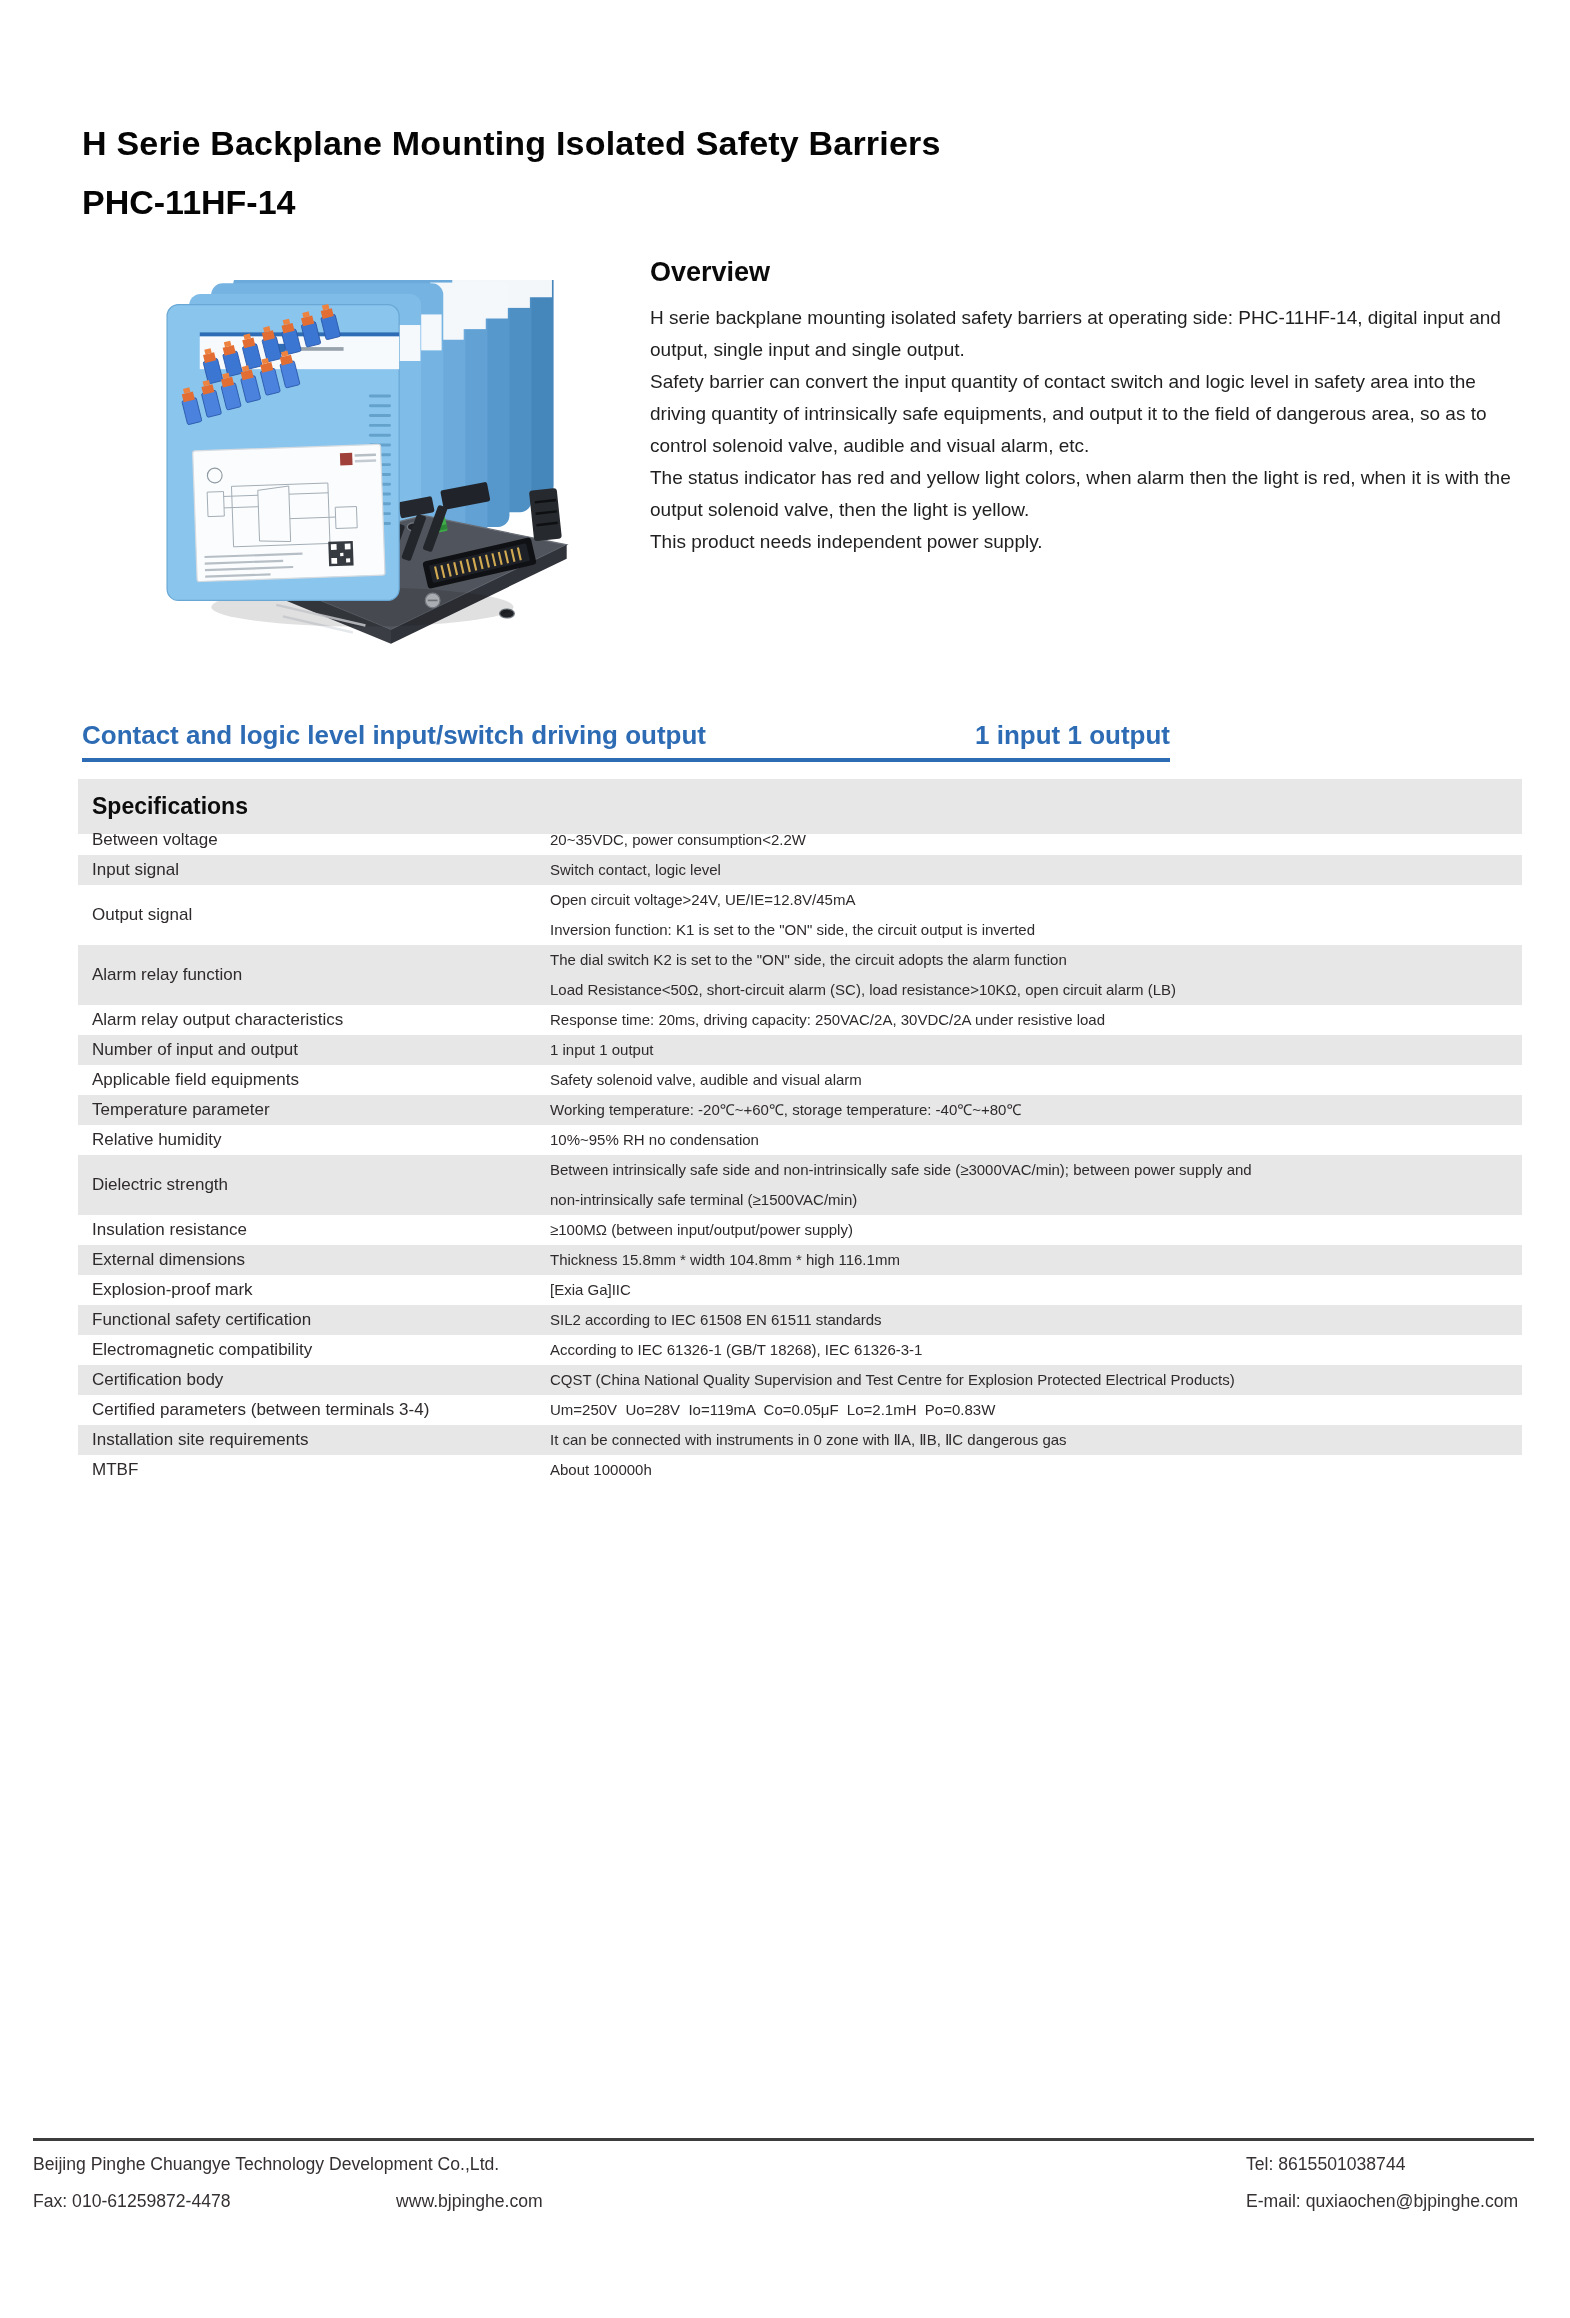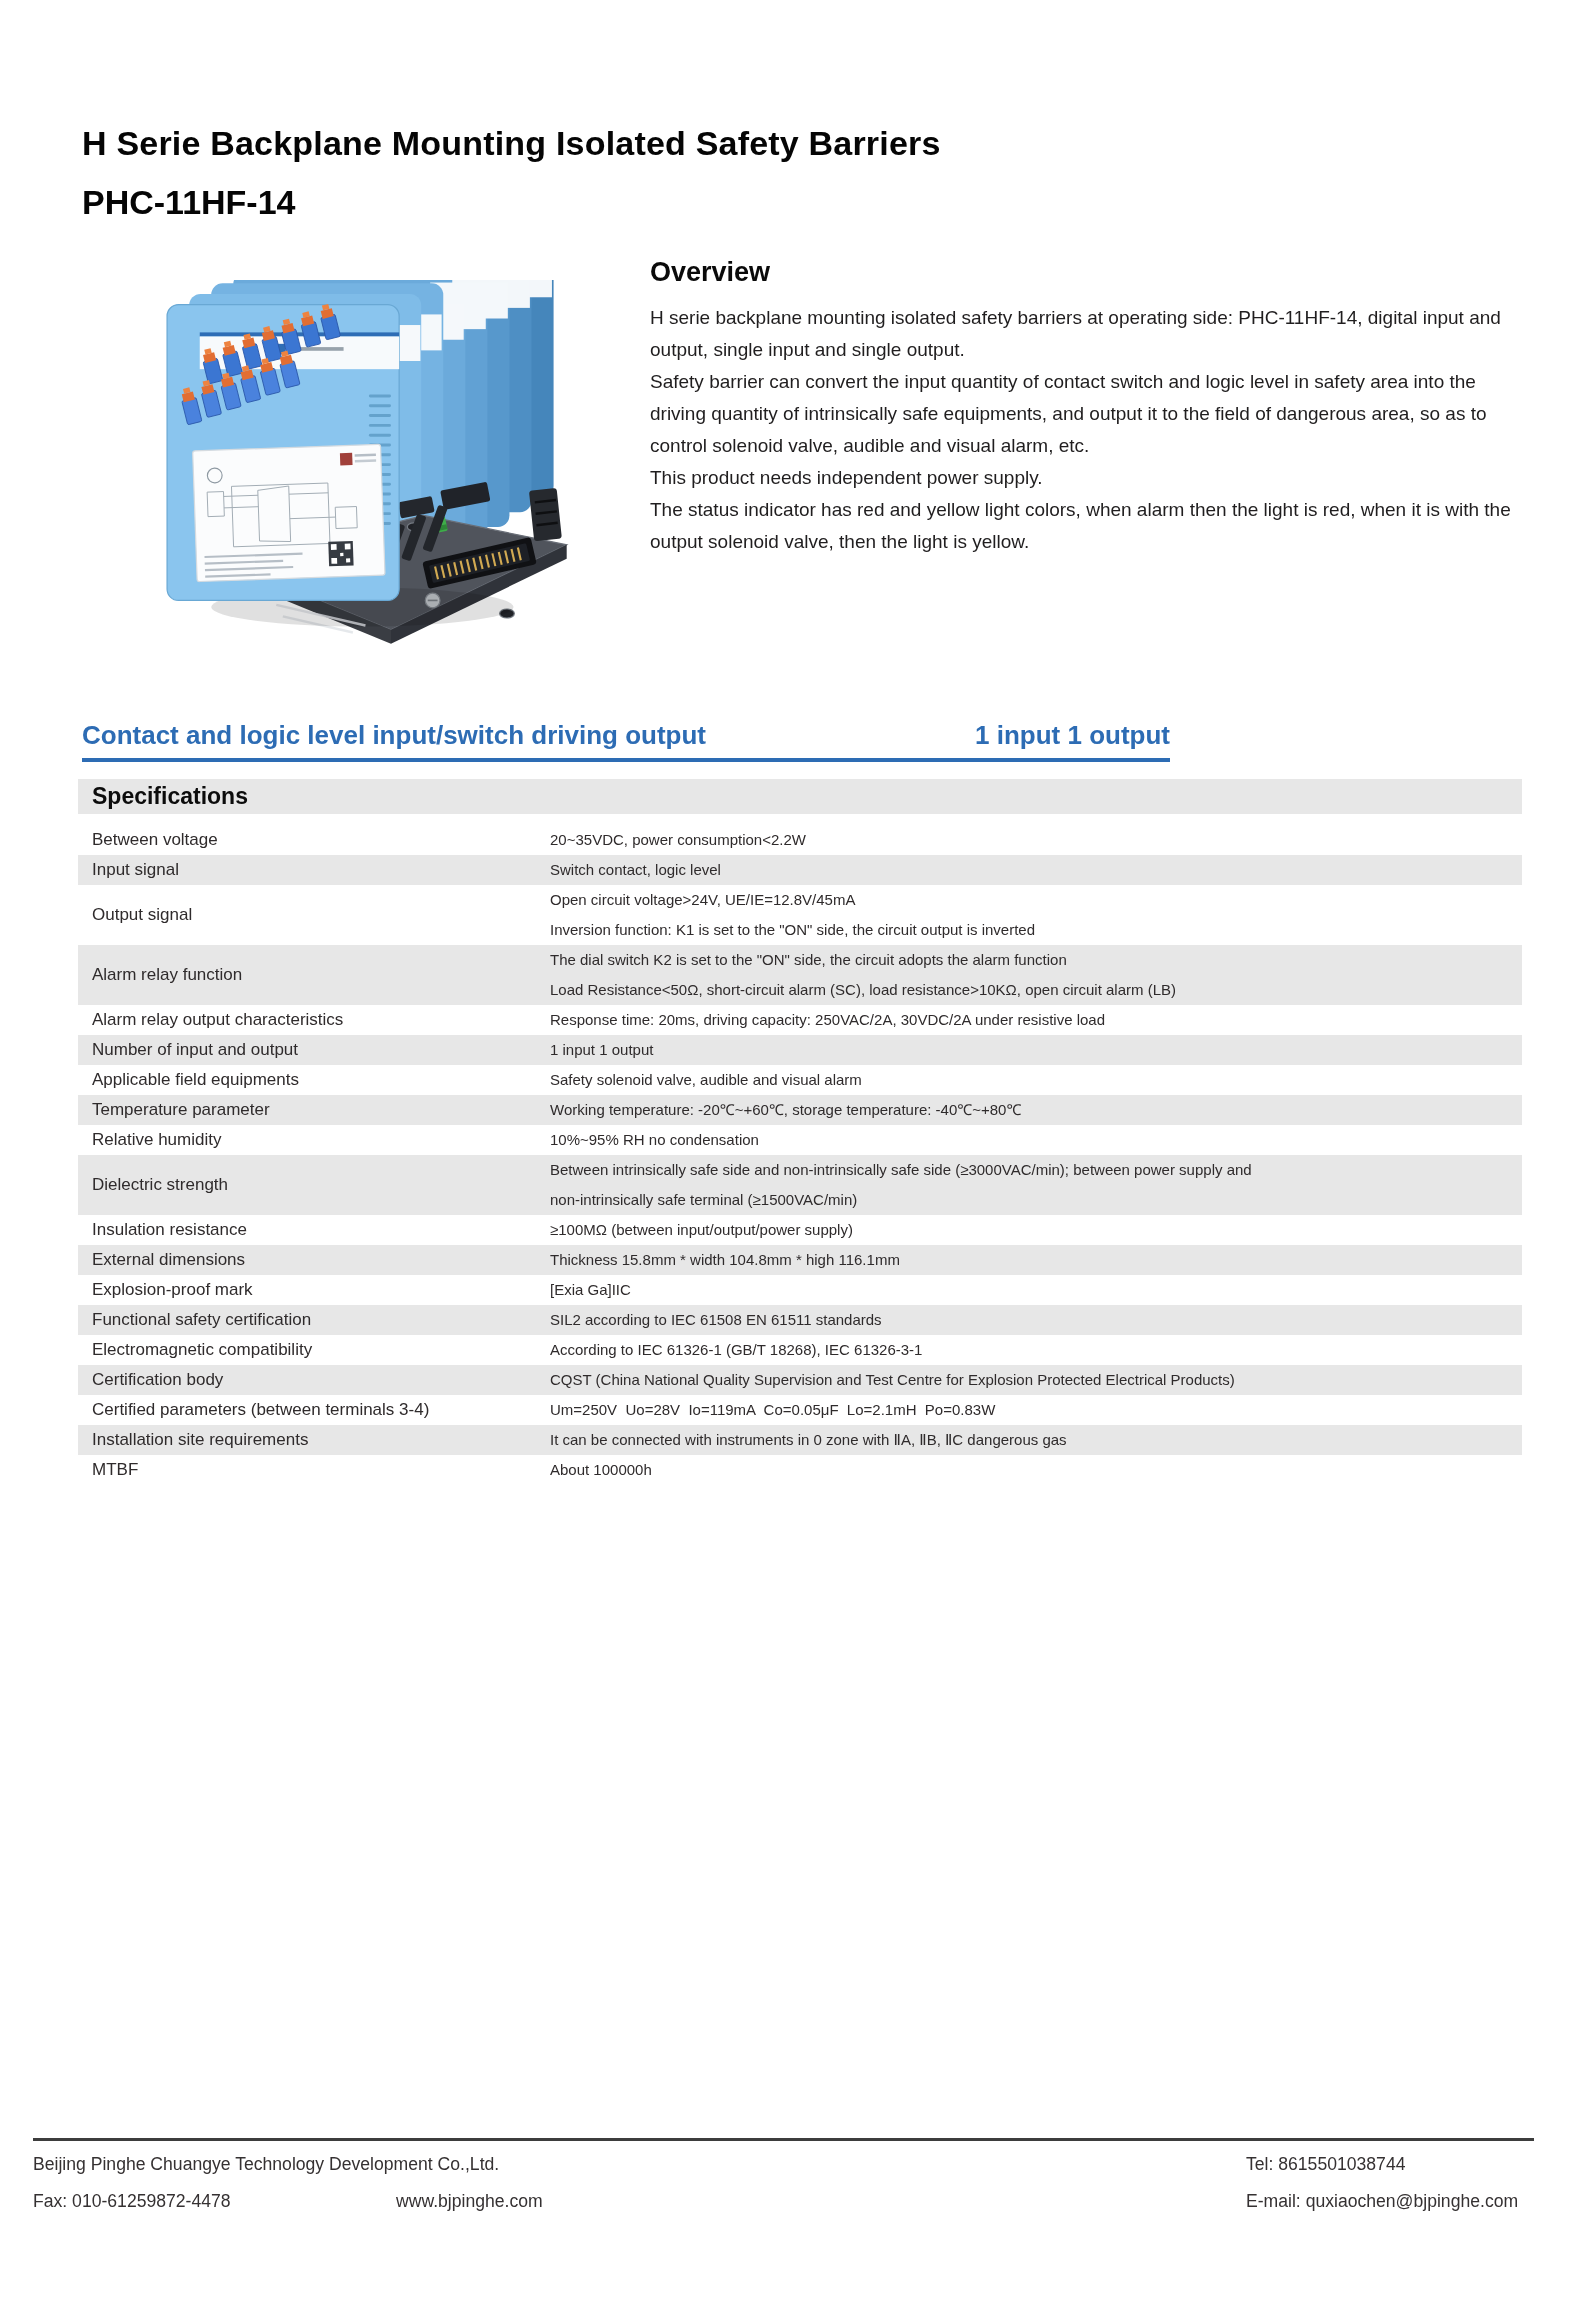--- a/index.html
+++ b/index.html
@@ -50,21 +50,21 @@
     left:82px; top:720px; width:1088px;
     display:flex; justify-content:space-between; align-items:flex-end;
     font-size:26px; font-weight:bold; color:var(--accent);
     border-bottom:4.1px solid var(--accent);
     padding-bottom:7.4px;
     white-space:nowrap;
   }
 
   
   .spec-bar{
-    left:78px; top:779px; width:1444px; height:35px;
+    left:78px; top:779px; width:1444px; height:55px;
     background:var(--row-alt);
     display:flex; align-items:center;
     padding-left:14px;
   }
   .spec-bar span{ font-size:23px; font-weight:bold; color:#0c0c0c; }
 
   .spec-table{ left:78px; top:825px; width:1444px; }
   .spec-row{
     display:grid; grid-template-columns:458px 1fr;
     align-items:center;
@@ -308,22 +308,22 @@
           <rect x="5" y="-14" width="8" height="6" fill="#ee8340"></rect>
         </g>
     </g>
   </svg>
 </div>
 
 <div class="abs overview">
   <h2>Overview</h2>
   <p>H serie backplane mounting isolated safety barriers at operating side: PHC-11HF-14, digital input and output, single input and single output.</p>
   <p>Safety barrier can convert the input quantity of contact switch and logic level in safety area into the driving quantity of intrinsically safe equipments, and output it to the field of dangerous area, so as to control solenoid valve, audible and visual alarm, etc.</p>
+  <p>The status indicator has red and yellow light colors, when alarm then the light is red, when it is with the output solenoid valve, then the light is yellow.</p>
   <p>This product needs independent power supply.</p>
-  <p>The status indicator has red and yellow light colors, when alarm then the light is red, when it is with the output solenoid valve, then the light is yellow.</p>
 </div>
 
 <div class="abs section-heading">
   <span>Contact and logic level input/switch driving output</span>
   <span>1 input 1 output</span>
 </div>
 
 <div class="abs spec-bar">
   <span>Specifications</span>
 </div>

